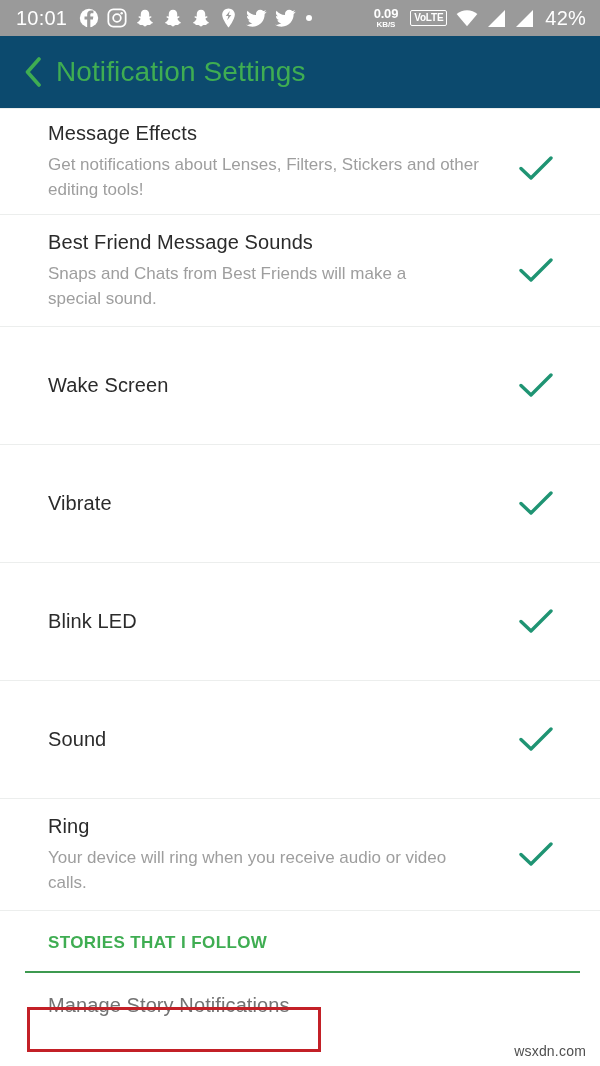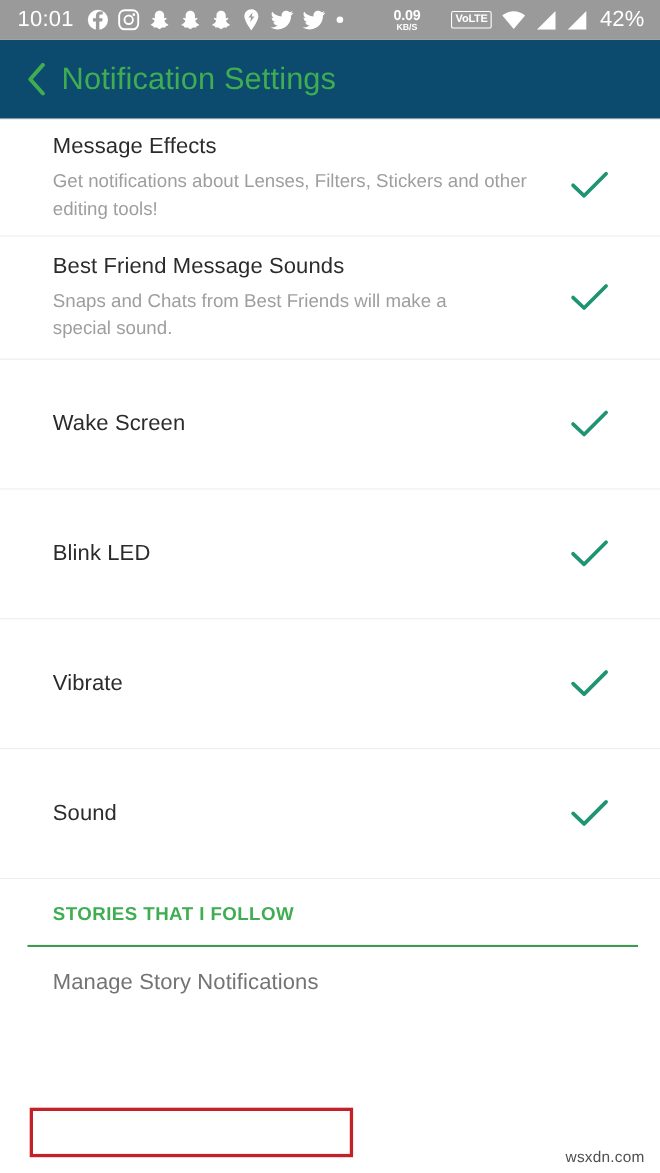--- a/index.html
+++ b/index.html
@@ -50,21 +50,21 @@
     gap: 9px;
   }
   .sicon { display: block; }
   .sicon svg { display: block; }
 
   .netspeed {
     display: flex;
     flex-direction: column;
     align-items: center;
     line-height: 1;
-    margin-right: 19px;
+    margin-right: 3px;
   }
   .netspeed .ns-num {
     font-size: 13px;
     font-weight: 700;
     color: #ffffff;
     letter-spacing: -0.2px;
   }
   .netspeed .ns-unit {
     font-size: 8px;
     font-weight: 700;
@@ -353,51 +353,62 @@
       </div>
       <div class="row-check">
         <svg width="34" height="27" viewBox="0 0 34 27">
             <path d="M2 13.5L12 23 32 3" fill="none" stroke="#1f9473" stroke-width="3.4" stroke-linecap="round" stroke-linejoin="round"></path>
           </svg>
       </div>
     </div>
 
     <div class="row h-one">
       <div class="row-text">
+        <div class="row-title">Vibrate</div>
+      </div>
+      <div class="row-check">
+        <svg width="34" height="27" viewBox="0 0 34 27">
+            <path d="M2 13.5L12 23 32 3" fill="none" stroke="#1f9473" stroke-width="3.4" stroke-linecap="round" stroke-linejoin="round"></path>
+          </svg>
+      </div>
+    </div>
+
+    <div class="row h-one">
+      <div class="row-text">
         <div class="row-title">Blink LED</div>
       </div>
       <div class="row-check">
         <svg width="34" height="27" viewBox="0 0 34 27">
             <path d="M2 13.5L12 23 32 3" fill="none" stroke="#1f9473" stroke-width="3.4" stroke-linecap="round" stroke-linejoin="round"></path>
           </svg>
       </div>
     </div>
 
     <div class="row h-one">
       <div class="row-text">
-        <div class="row-title">Vibrate</div>
-      </div>
-      <div class="row-check">
-        <svg width="34" height="27" viewBox="0 0 34 27">
-            <path d="M2 13.5L12 23 32 3" fill="none" stroke="#1f9473" stroke-width="3.4" stroke-linecap="round" stroke-linejoin="round"></path>
-          </svg>
-      </div>
-    </div>
-
-    <div class="row h-one">
-      <div class="row-text">
         <div class="row-title">Sound</div>
       </div>
       <div class="row-check">
         <svg width="34" height="27" viewBox="0 0 34 27">
             <path d="M2 13.5L12 23 32 3" fill="none" stroke="#1f9473" stroke-width="3.4" stroke-linecap="round" stroke-linejoin="round"></path>
           </svg>
       </div>
     </div>
 
+    <div class="row h-two">
+      <div class="row-text">
+        <div class="row-title">Ring</div>
+        <div class="row-sub">Your device will ring when you receive audio or video calls.</div>
+      </div>
+      <div class="row-check">
+        <svg width="34" height="27" viewBox="0 0 34 27">
+            <path d="M2 13.5L12 23 32 3" fill="none" stroke="#1f9473" stroke-width="3.4" stroke-linecap="round" stroke-linejoin="round"></path>
+          </svg>
+      </div>
+    </div>
 
   </div>
 
   <div class="section-header">
     <div class="section-title">STORIES THAT I FOLLOW</div>
   </div>
   <div class="green-rule"></div>
 
   <div class="manage-row">
     <div class="manage-label">Manage Story Notifications</div>

